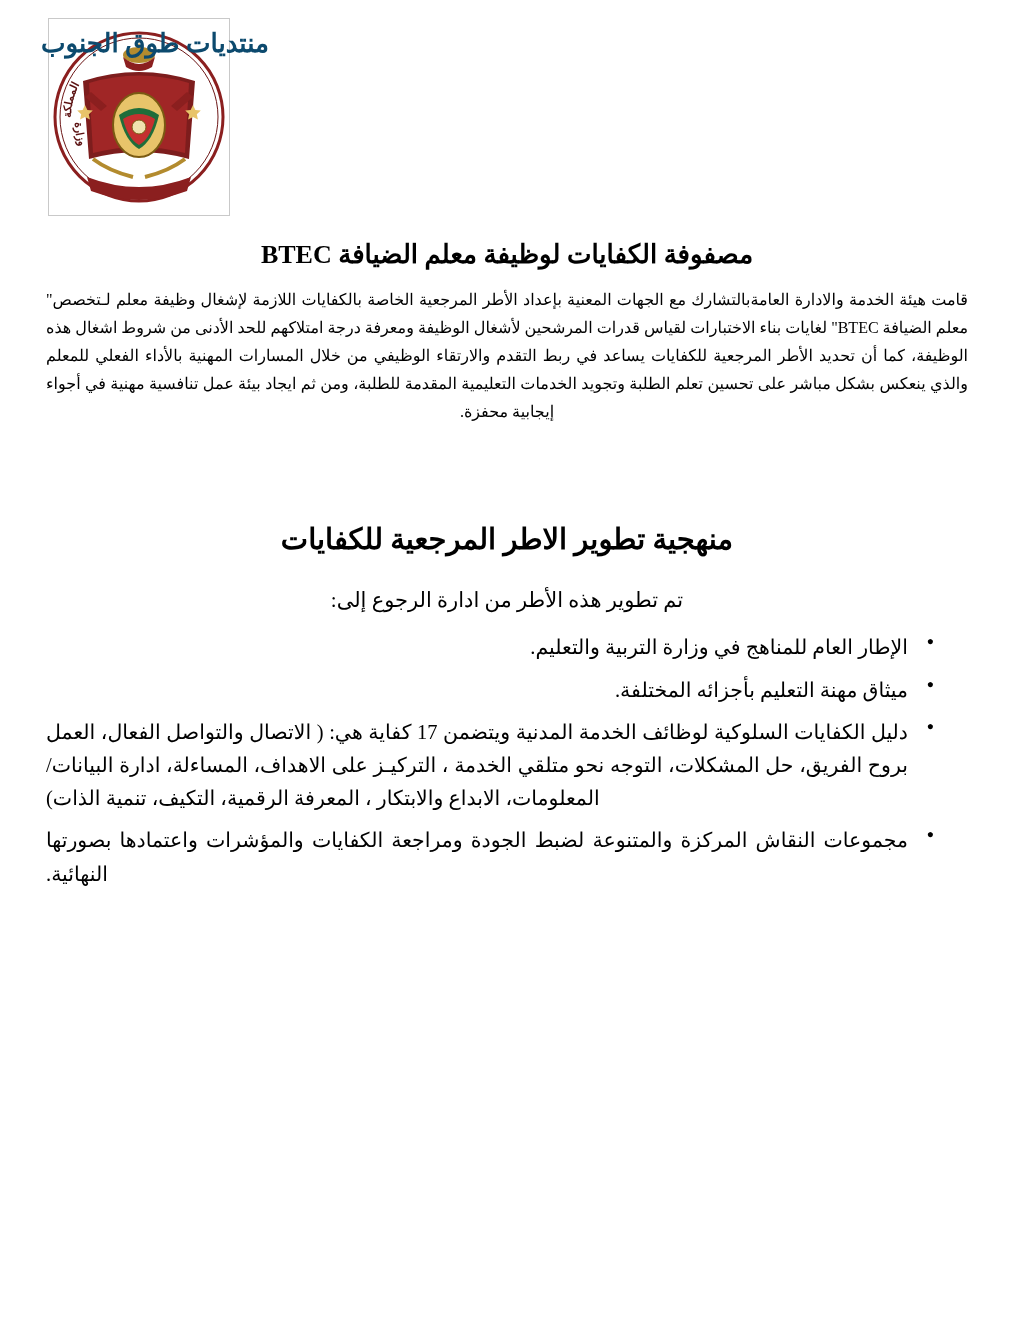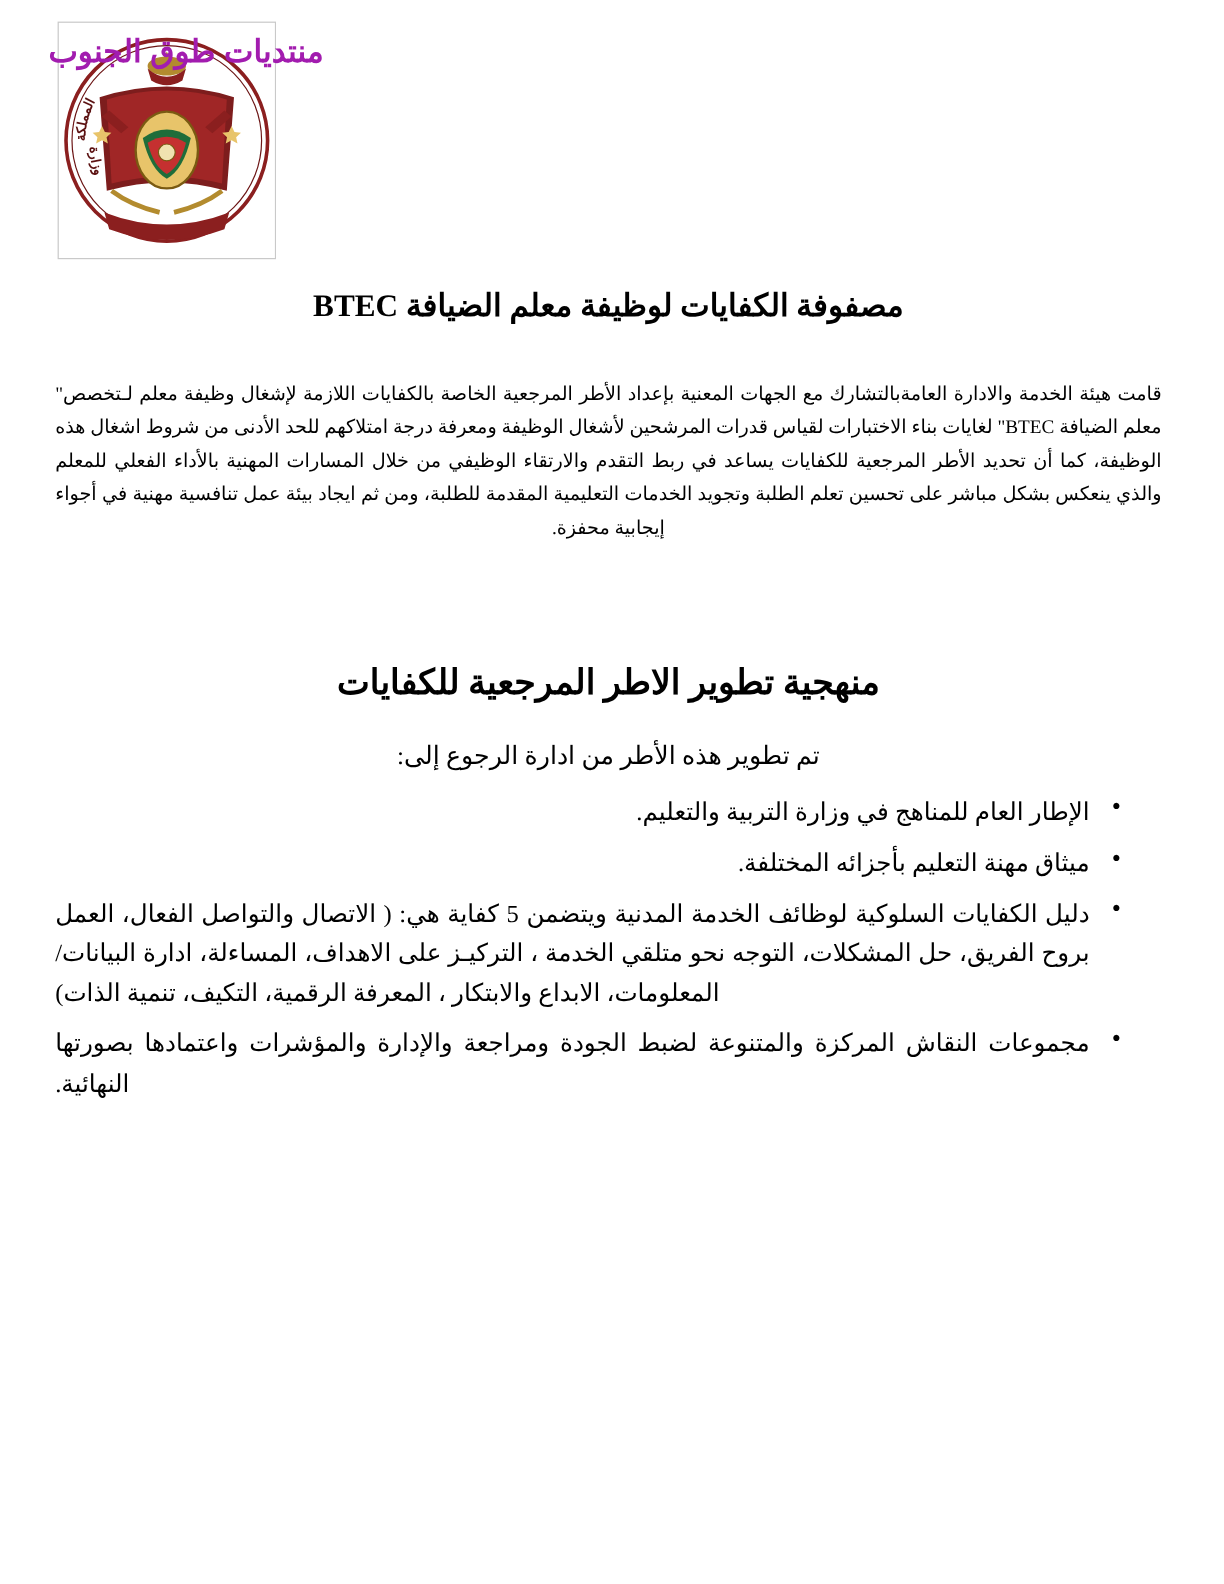--- a/index.html
+++ b/index.html
@@ -30,24 +30,24 @@
     height: 230px;
   }
 
   .watermark {
     position: absolute;
     top: 28px;
     right: 735px;
     left: auto;
     width: 260px;
     text-align: center;
-    font-family: Liberation Sans, sans-serif;
+    font-family: Liberation Serif, serif;
     font-size: 26px;
     font-weight: bold;
-    color: #a21caf;
+    color: #0c4a6e;
     letter-spacing: 0px;
     direction: rtl;
     white-space: nowrap;
     z-index: 5;
   }
 
   
   .emblem-box {
     position: absolute;
     top: 18px;
@@ -94,21 +94,21 @@
     direction: ltr;
   }
 
   
   .content {
     padding: 0 52px 0 46px;
     direction: rtl;
   }
 
   h1.doc-title {
-    margin: 8px 0 43px 0;
+    margin: 8px 0 14px 0;
     text-align: center;
     font-family: "Liberation Serif", serif;
     font-size: 26px;
     font-weight: bold;
     line-height: 1.3;
     direction: rtl;
   }
 
   p.intro {
     margin: 0 0 12px 0;
@@ -225,18 +225,18 @@
 
     <p class="intro">قامت هيئة الخدمة والادارة العامةبالتشارك مع الجهات المعنية بإعداد الأطر المرجعية الخاصة بالكفايات اللازمة لإشغال وظيفة معلم لـتخصص" معلم الضيافة BTEC" لغايات بناء الاختبارات لقياس قدرات المرشحين لأشغال الوظيفة ومعرفة درجة امتلاكهم للحد الأدنى من شروط اشغال هذه الوظيفة، كما أن تحديد الأطر المرجعية للكفايات يساعد في ربط التقدم والارتقاء الوظيفي من خلال المسارات المهنية بالأداء الفعلي للمعلم والذي ينعكس بشكل مباشر على تحسين تعلم الطلبة وتجويد الخدمات التعليمية المقدمة للطلبة، ومن ثم ايجاد بيئة عمل تنافسية مهنية في أجواء إيجابية محفزة.</p>
 
     <h2 class="section-title">منهجية تطوير الاطر المرجعية للكفايات</h2>
 
     <p class="lead">تم تطوير هذه الأطر من ادارة الرجوع إلى:</p>
 
     <ul class="bullets">
       <li>الإطار العام للمناهج في وزارة التربية والتعليم.</li>
       <li>ميثاق مهنة التعليم بأجزائه المختلفة.</li>
-      <li class="rtl-last-left">دليل الكفايات السلوكية لوظائف الخدمة المدنية ويتضمن 5 كفاية هي: ( الاتصال والتواصل الفعال، العمل بروح الفريق، حل المشكلات، التوجه نحو متلقي الخدمة ، التركيـز على الاهداف، المساءلة، ادارة البيانات/المعلومات، الابداع والابتكار ، المعرفة الرقمية، التكيف، تنمية الذات)</li>
-      <li class="rtl-last-left">مجموعات النقاش المركزة والمتنوعة لضبط الجودة ومراجعة والإدارة والمؤشرات واعتمادها بصورتها النهائية.</li>
+      <li class="rtl-last-left">دليل الكفايات السلوكية لوظائف الخدمة المدنية ويتضمن 17 كفاية هي: ( الاتصال والتواصل الفعال، العمل بروح الفريق، حل المشكلات، التوجه نحو متلقي الخدمة ، التركيـز على الاهداف، المساءلة، ادارة البيانات/المعلومات، الابداع والابتكار ، المعرفة الرقمية، التكيف، تنمية الذات)</li>
+      <li class="rtl-last-left">مجموعات النقاش المركزة والمتنوعة لضبط الجودة ومراجعة الكفايات والمؤشرات واعتمادها بصورتها النهائية.</li>
     </ul>
 
   </div>
 </div>
 
 </body></html>

